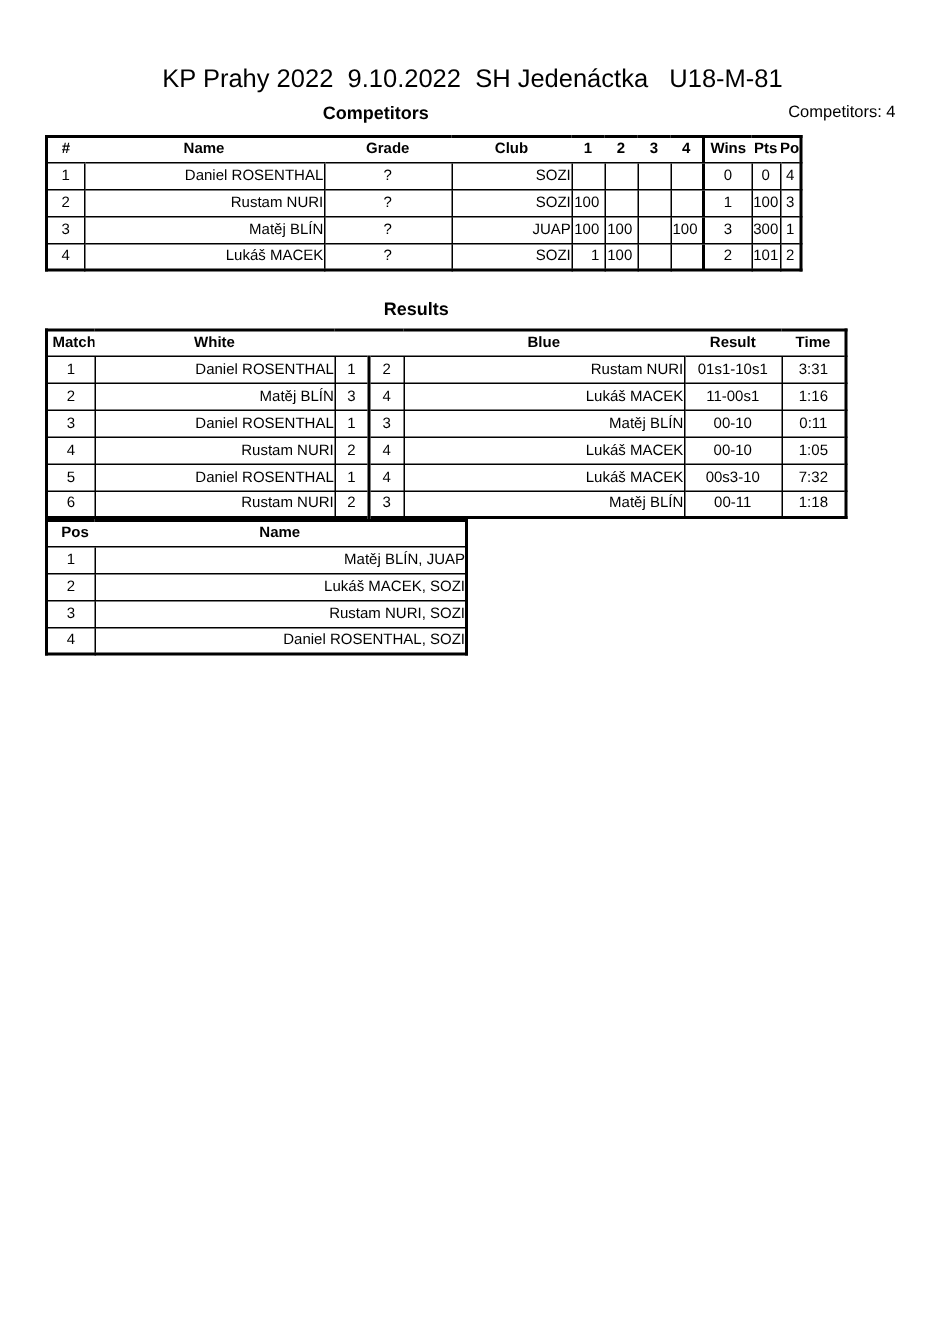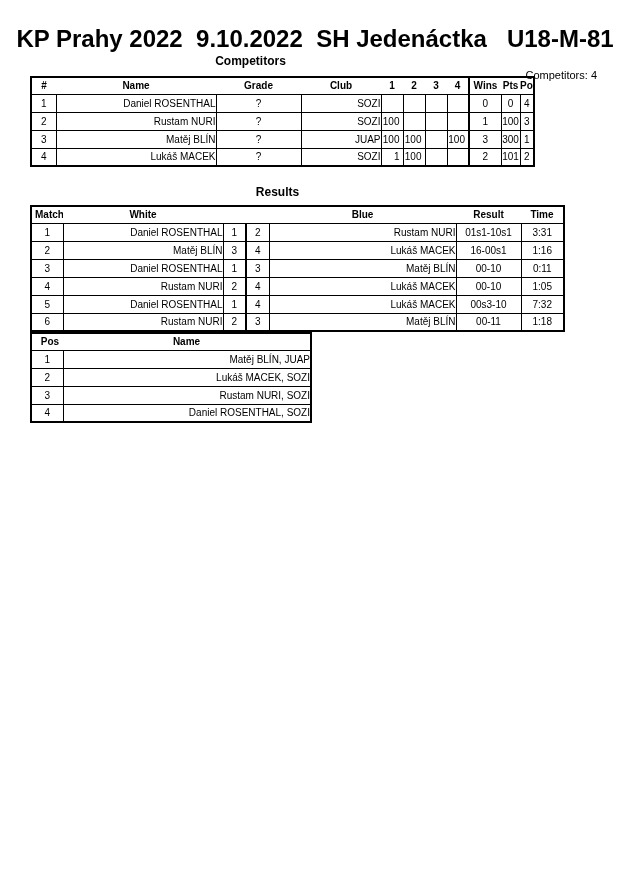--- a/index.html
+++ b/index.html
@@ -3,24 +3,24 @@
 <meta charset="utf-8">
 <style>
   * { box-sizing: border-box; }
   html, body { margin: 0; padding: 0; background: #fff; }
   body {
     width: 630px; height: 891px;
     font-family: "Liberation Sans", sans-serif;
     color: #000; position: relative; overflow: hidden;
   }
   .page-title {
-    margin-top: 28px;
-    text-align: center;
-    font-weight: bold;
-    font-size: 24px;
+    margin-top: 42px;
+    text-align: center;
+    font-weight: normal;
+    font-size: 17px;
     line-height: 21px;
     white-space: pre;
   }
   .comp-count {
     position: absolute;
     top: 69px; right: 33px;
     font-size: 11px;
   }
   .content { margin-left: 30px; }
   .section-label {
@@ -197,21 +197,21 @@
         <td class="al">Rustam NURI</td>
         <td>01s1-10s1</td>
         <td>3:31</td>
       </tr>
       <tr>
         <td>2</td>
         <td class="al">Matěj BLÍN</td>
         <td>3</td>
         <td class="thick-left">4</td>
         <td class="al">Lukáš MACEK</td>
-        <td>16-00s1</td>
+        <td>11-00s1</td>
         <td>1:16</td>
       </tr>
       <tr>
         <td>3</td>
         <td class="al">Daniel ROSENTHAL</td>
         <td>1</td>
         <td class="thick-left">3</td>
         <td class="al">Matěj BLÍN</td>
         <td>00-10</td>
         <td>0:11</td>

